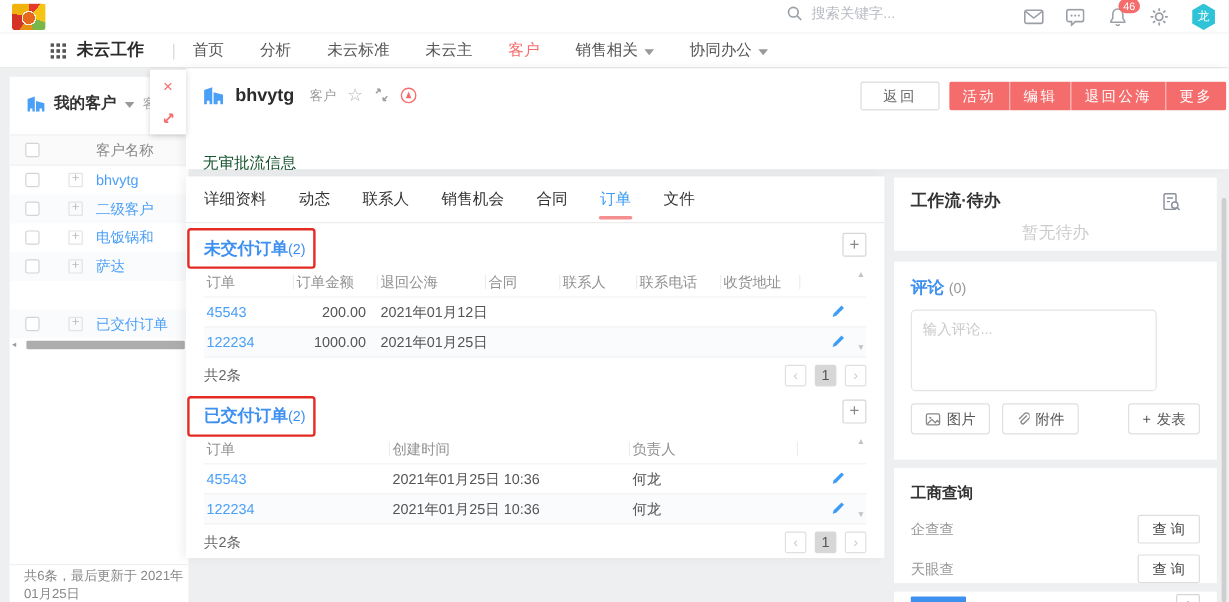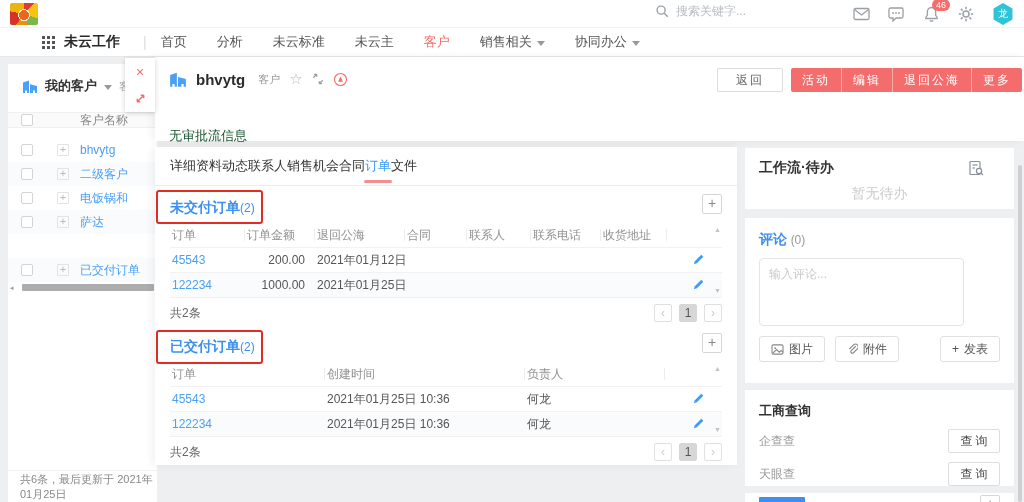--- a/index.html
+++ b/index.html
@@ -32,21 +32,21 @@
   .nav-sep { color:#ddd; margin:0 14px; font-weight:normal; }
   .nav-items { display:flex; align-items:center; gap:30px; font-size:13px; color:#555; }
   .nav-item { cursor:pointer; display:flex; align-items:center; gap:5px; }
   .nav-item.active { color:#f56c6c; }
   .caret { width:0; height:0; border-left:4px solid transparent; border-right:4px solid transparent; border-top:5px solid #999; margin-top:2px; }
   
   .sidebar { position:absolute; left:8px; top:64px; width:149px; height:438px; background:#fff; overflow:hidden; }
   .sb-head { position:absolute; left:0; top:0; width:100%; height:44px; display:flex; align-items:center; gap:7px; padding-left:14px; }
   .sb-title { font-weight:bold; font-size:13px; color:#333; }
   .sb-suffix { font-size:11px; color:#aaa; }
-  .sb-thead { position:absolute; left:0; top:48px; width:200px; height:16px; background:#fafafa; border-top:1px solid #f0f0f0; border-bottom:1px solid #f0f0f0;
+  .sb-thead { position:absolute; left:0; top:48px; width:200px; height:26px; background:#fafafa; border-top:1px solid #f0f0f0; border-bottom:1px solid #f0f0f0;
     display:flex; align-items:center; font-size:12px; color:#888; }
   .sb-row { position:absolute; left:0; width:200px; height:24px; display:flex; align-items:center; font-size:12px; }
   .sb-row.stripe { background:#fafbfc; }
   .col-cb { width:38px; display:flex; justify-content:center; }
   .col-exp { width:34px; display:flex; justify-content:center; }
   .cbx { width:12px; height:12px; border:1px solid #d4d4d4; border-radius:2px; background:#fff; cursor:pointer; }
   .expander { width:12px; height:12px; border:1px solid #e3e3e3; border-radius:1px; color:#bbb; font-size:11px; line-height:9px; text-align:center; cursor:pointer; }
   .expander::before { content:"+"; }
   .cust-link { color:#4a9ff7; cursor:pointer; white-space:nowrap; }
   .sb-hscroll { position:absolute; left:0; top:219px; width:149px; height:9px; }
@@ -67,21 +67,21 @@
   .dh-star::before { content:"☆"; }
   .dh-approval { position:absolute; left:14px; top:44px; font-size:13px; color:#14532d;margin-top:26px; }
   .dh-actions { position:absolute; right:2px; top:11px; display:flex; align-items:center; gap:8px; }
   .btn-back { width:66px; height:24px; background:#fff; border:1px solid #dcdcdc; border-radius:2px; font-size:12px; color:#666;
     display:flex; align-items:center; justify-content:center; cursor:pointer; letter-spacing:2px; }
   .btn-group { display:flex; height:24px; border-radius:2px; overflow:hidden; }
   .btn-red { background:#f56c6c; color:#fff; font-size:12px; padding:0 11px; display:flex; align-items:center; cursor:pointer; letter-spacing:2px; }
   .btn-red + .btn-red { border-left:1px solid rgba(255,255,255,.45); }
   
   .main-card { position:absolute; left:155px; top:147px; width:582px; height:318px; background:#fff; z-index:10; box-shadow:-3px 0 8px rgba(0,0,0,.06); }
-  .tabs { display:flex; align-items:center; height:39px; padding:0 15px; border-bottom:1px solid #ececec; }
+  .tabs { display:flex; align-items:center; gap:27px; height:39px; padding:0 15px; border-bottom:1px solid #ececec; }
   .tab { height:100%; display:flex; align-items:center; font-size:13px; color:#333; cursor:pointer; position:relative; }
   .tab.active { color:#3d9df5; }
   .tab.active::after { content:""; position:absolute; bottom:2px; left:50%; transform:translateX(-50%); width:28px; height:3px; background:#f58f8f; border-radius:2px; }
   .sec { position:absolute; left:15px; width:552px; }
   .sec-head { position:relative; height:30px; display:flex; align-items:center; }
   .sec-title { font-weight:bold; font-size:14px; color:#3d8ff0; }
   .sec-count { font-size:12px; color:#3d8ff0; }
   .btn-plus { position:absolute; right:0; top:1px; width:20px; height:20px; border:1px solid #d6d6d6; border-radius:2px; background:#fff;
     color:#888; font-size:14px; line-height:17px; text-align:center; cursor:pointer; }
   .btn-plus::before { content:"+"; }

